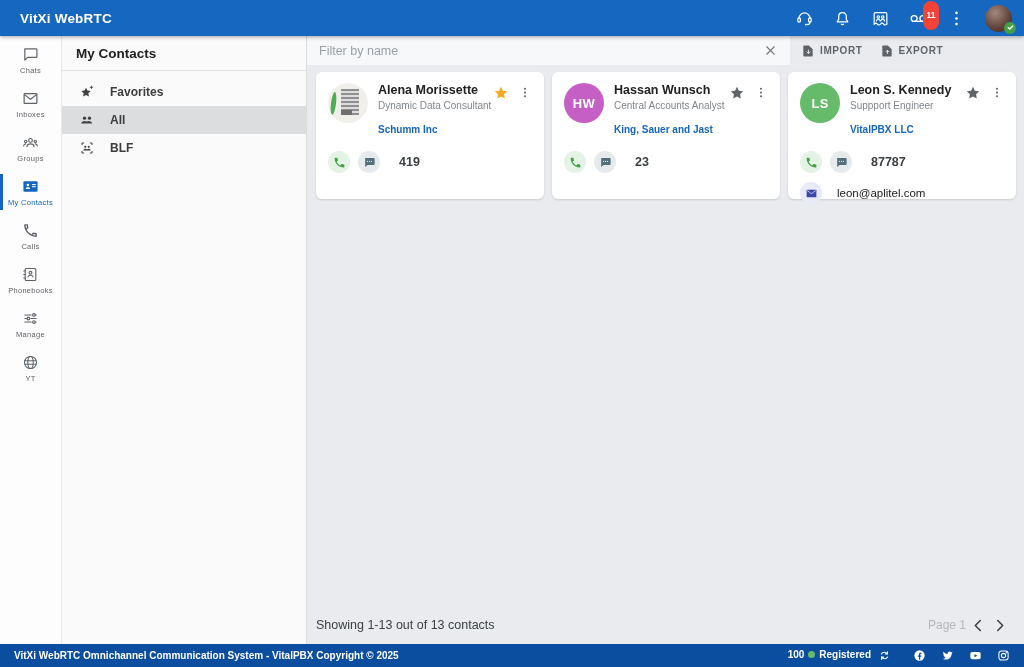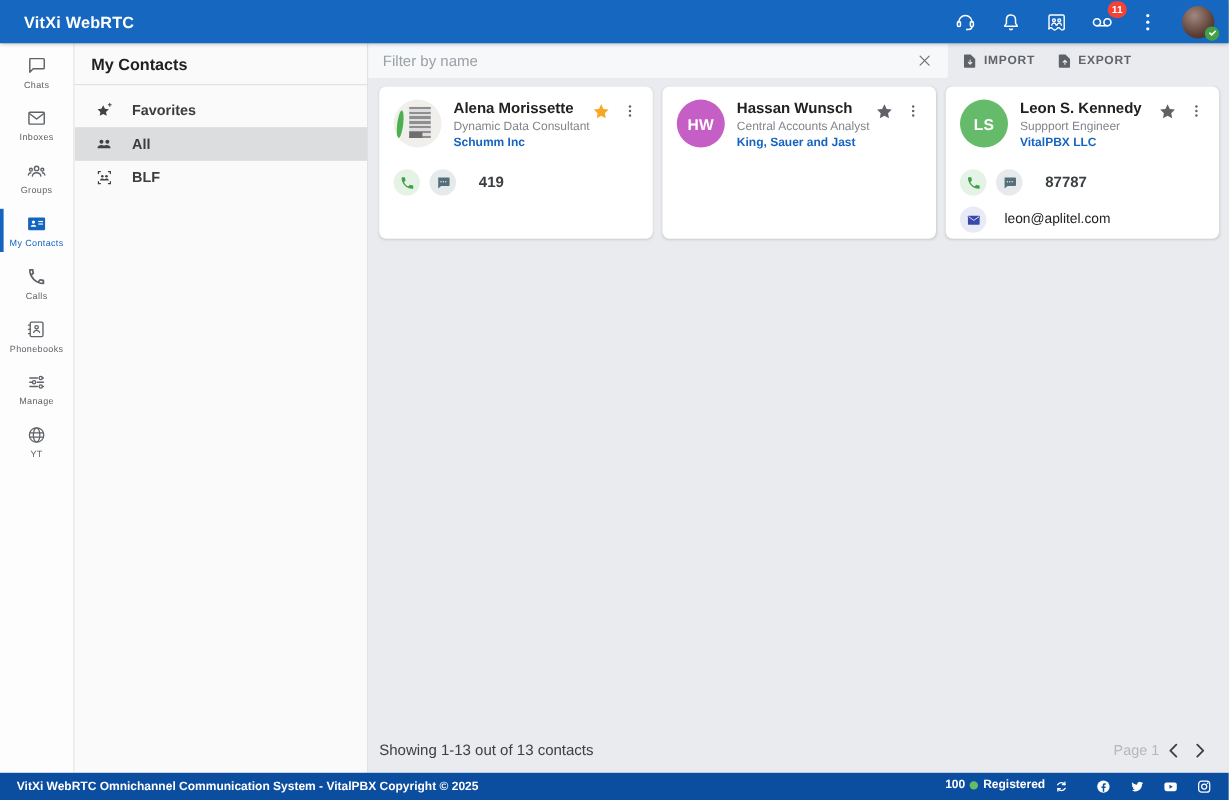--- a/index.html
+++ b/index.html
@@ -8,21 +8,21 @@
   svg { display:block; }
 
   
   .app-header { position:absolute; top:0; left:0; width:100%; height:36px; background:#1567c0;
     display:flex; align-items:center; padding:0 12px 0 20px; box-shadow:0 1px 4px rgba(0,0,0,.35); z-index:20; color:#fff; }
   .app-title { font-size:13.5px; font-weight:bold; letter-spacing:.2px; }
   .header-actions { margin-left:auto; display:flex; align-items:center; gap:19px; }
   .hicon { width:19px; height:19px; color:#fff; position:relative; cursor:pointer; }
   .hicon svg { width:19px; height:19px; }
   .vm-badge { position:absolute; top:-8px; right:-11px; background:#f44336; color:#fff; font-size:8.5px; font-weight:bold;
-    min-width:11px; height:14px; border-radius:8px; display:flex; align-items:center; justify-content:center; padding:0 3.5px; }
+    min-width:11px; height:29px; border-radius:8px; display:flex; align-items:center; justify-content:center; padding:0 3.5px; }
   .avatar { width:27px; height:27px; border-radius:50%; position:relative; cursor:pointer;
     background:radial-gradient(circle at 38% 30%, #a1887f, #5d4037 62%, #3e2723); }
   .status-dot { position:absolute; bottom:-2px; right:-4px; width:12px; height:12px; border-radius:50%;
     background:#43a047; display:flex; align-items:center; justify-content:center; }
 
   
   .rail { position:absolute; top:36px; left:0; width:62px; bottom:23px; background:#fdfdfd;
     border-right:1px solid #e7e7e7; padding-top:2px; z-index:5; }
   .rail-item { height:44px; display:flex; flex-direction:column; align-items:center; justify-content:center; gap:3px;
     color:#5f6368; font-size:7.5px; letter-spacing:.3px; position:relative; cursor:pointer; }
@@ -61,21 +61,21 @@
     color:#fff; font-size:13px; font-weight:bold; letter-spacing:.3px; }
   .avatar-photo { background:#f1efec; position:relative; overflow:hidden; }
   .avatar-photo .green-stripe { position:absolute; left:3px; top:9px; width:5px; height:23px; background:#4caf50;
     border-radius:50%; transform:rotate(7deg); }
   .avatar-photo .doc-lines { position:absolute; left:13px; top:6px; width:18px; height:26px;
     background:repeating-linear-gradient(180deg,#8f8f8f 0 2px,#ddd 2px 4px); }
   .avatar-photo .doc-block { position:absolute; left:13px; top:27px; width:11px; height:5px; background:#6f6f6f; }
   .cinfo { margin-left:10px; flex:1; min-width:0; }
   .cname { font-size:12.5px; font-weight:bold; color:#212121; white-space:nowrap; }
   .ctitle { font-size:10px; color:#80868b; margin-top:3px; white-space:nowrap; }
-  .ccompany { font-size:10px; font-weight:bold; color:#1565c0; margin-top:3px; cursor:pointer; white-space:nowrap; }
+  .ccompany { font-size:10px; font-weight:bold; color:#1565c0; margin-top:13px; cursor:pointer; white-space:nowrap; }
   .chead-actions { display:flex; gap:9px; align-items:flex-start; margin-left:2px; padding-top:2px; }
   .star { width:16px; height:16px; color:#5f6368; cursor:pointer; }
   .star.fav { color:#f9a825; }
   .kebab { width:14px; height:14px; color:#5f6368; cursor:pointer; padding-top:1px; }
   .crow { display:flex; align-items:center; margin-top:16px; height:22px; }
   .crow.email-row { margin-top:9px; }
   .action-circle { width:22px; height:22px; border-radius:50%; display:flex; align-items:center; justify-content:center; cursor:pointer; }
   .action-circle svg { width:13px; height:13px; }
   .call-circle { background:#e5f3e6; color:#43a047; margin-right:8px; }
   .chat-circle { background:#e7eaed; color:#546e7a; }
@@ -335,20 +335,36 @@
           <svg class="star" viewBox="0 0 24 24" fill="currentColor">
             <path d="M12 2.8l2.8 5.8 6.4.9-4.6 4.5 1.1 6.3-5.7-3-5.7 3 1.1-6.3L2.8 9.5l6.4-.9z"></path>
           </svg>
           <svg class="kebab" viewBox="0 0 24 24" fill="currentColor">
             <circle cx="12" cy="5" r="1.9"></circle>
               <circle cx="12" cy="12" r="1.9"></circle>
               <circle cx="12" cy="19" r="1.9"></circle>
           </svg>
         </div>
       </div>
+      <div class="crow">
+        <span class="action-circle call-circle">
+          <svg viewBox="0 0 24 24" fill="currentColor">
+            <path d="M6.62 10.79a15.05 15.05 0 0 0 6.59 6.59l2.2-2.21c.27-.27.67-.36 1.02-.24 1.12.37 2.33.57 3.57.57.55 0 1 .45 1 1V20c0 .55-.45 1-1 1-9.39 0-17-7.61-17-17 0-.55.45-1 1-1h3.5c.55 0 1 .45 1 1 0 1.25.2 2.45.57 3.57.11.35.03.74-.25 1.02z"></path>
+          </svg>
+        </span>
+        <span class="action-circle chat-circle">
+          <svg viewBox="0 0 24 24">
+            <path fill="currentColor" d="M4 3.5h16c.8 0 1.5.7 1.5 1.5v10c0 .8-.7 1.5-1.5 1.5H8.5L4 20.5z"></path>
+            <circle cx="8.3" cy="10" r="1.1" fill="#e7eaed"></circle>
+              <circle cx="12" cy="10" r="1.1" fill="#e7eaed"></circle>
+              <circle cx="15.7" cy="10" r="1.1" fill="#e7eaed"></circle>
+          </svg>
+        </span>
+        <span class="cnumber">23</span>
+      </div>
     </div>
 
     <div class="card">
       <div class="card-head">
         <div class="cavatar" style="background:#66bb6a;">LS</div>
         <div class="cinfo">
           <div class="cname">Leon S. Kennedy</div>
           <div class="ctitle">Suppport Engineer</div>
           <div class="ccompany">VitalPBX LLC</div>
         </div>

